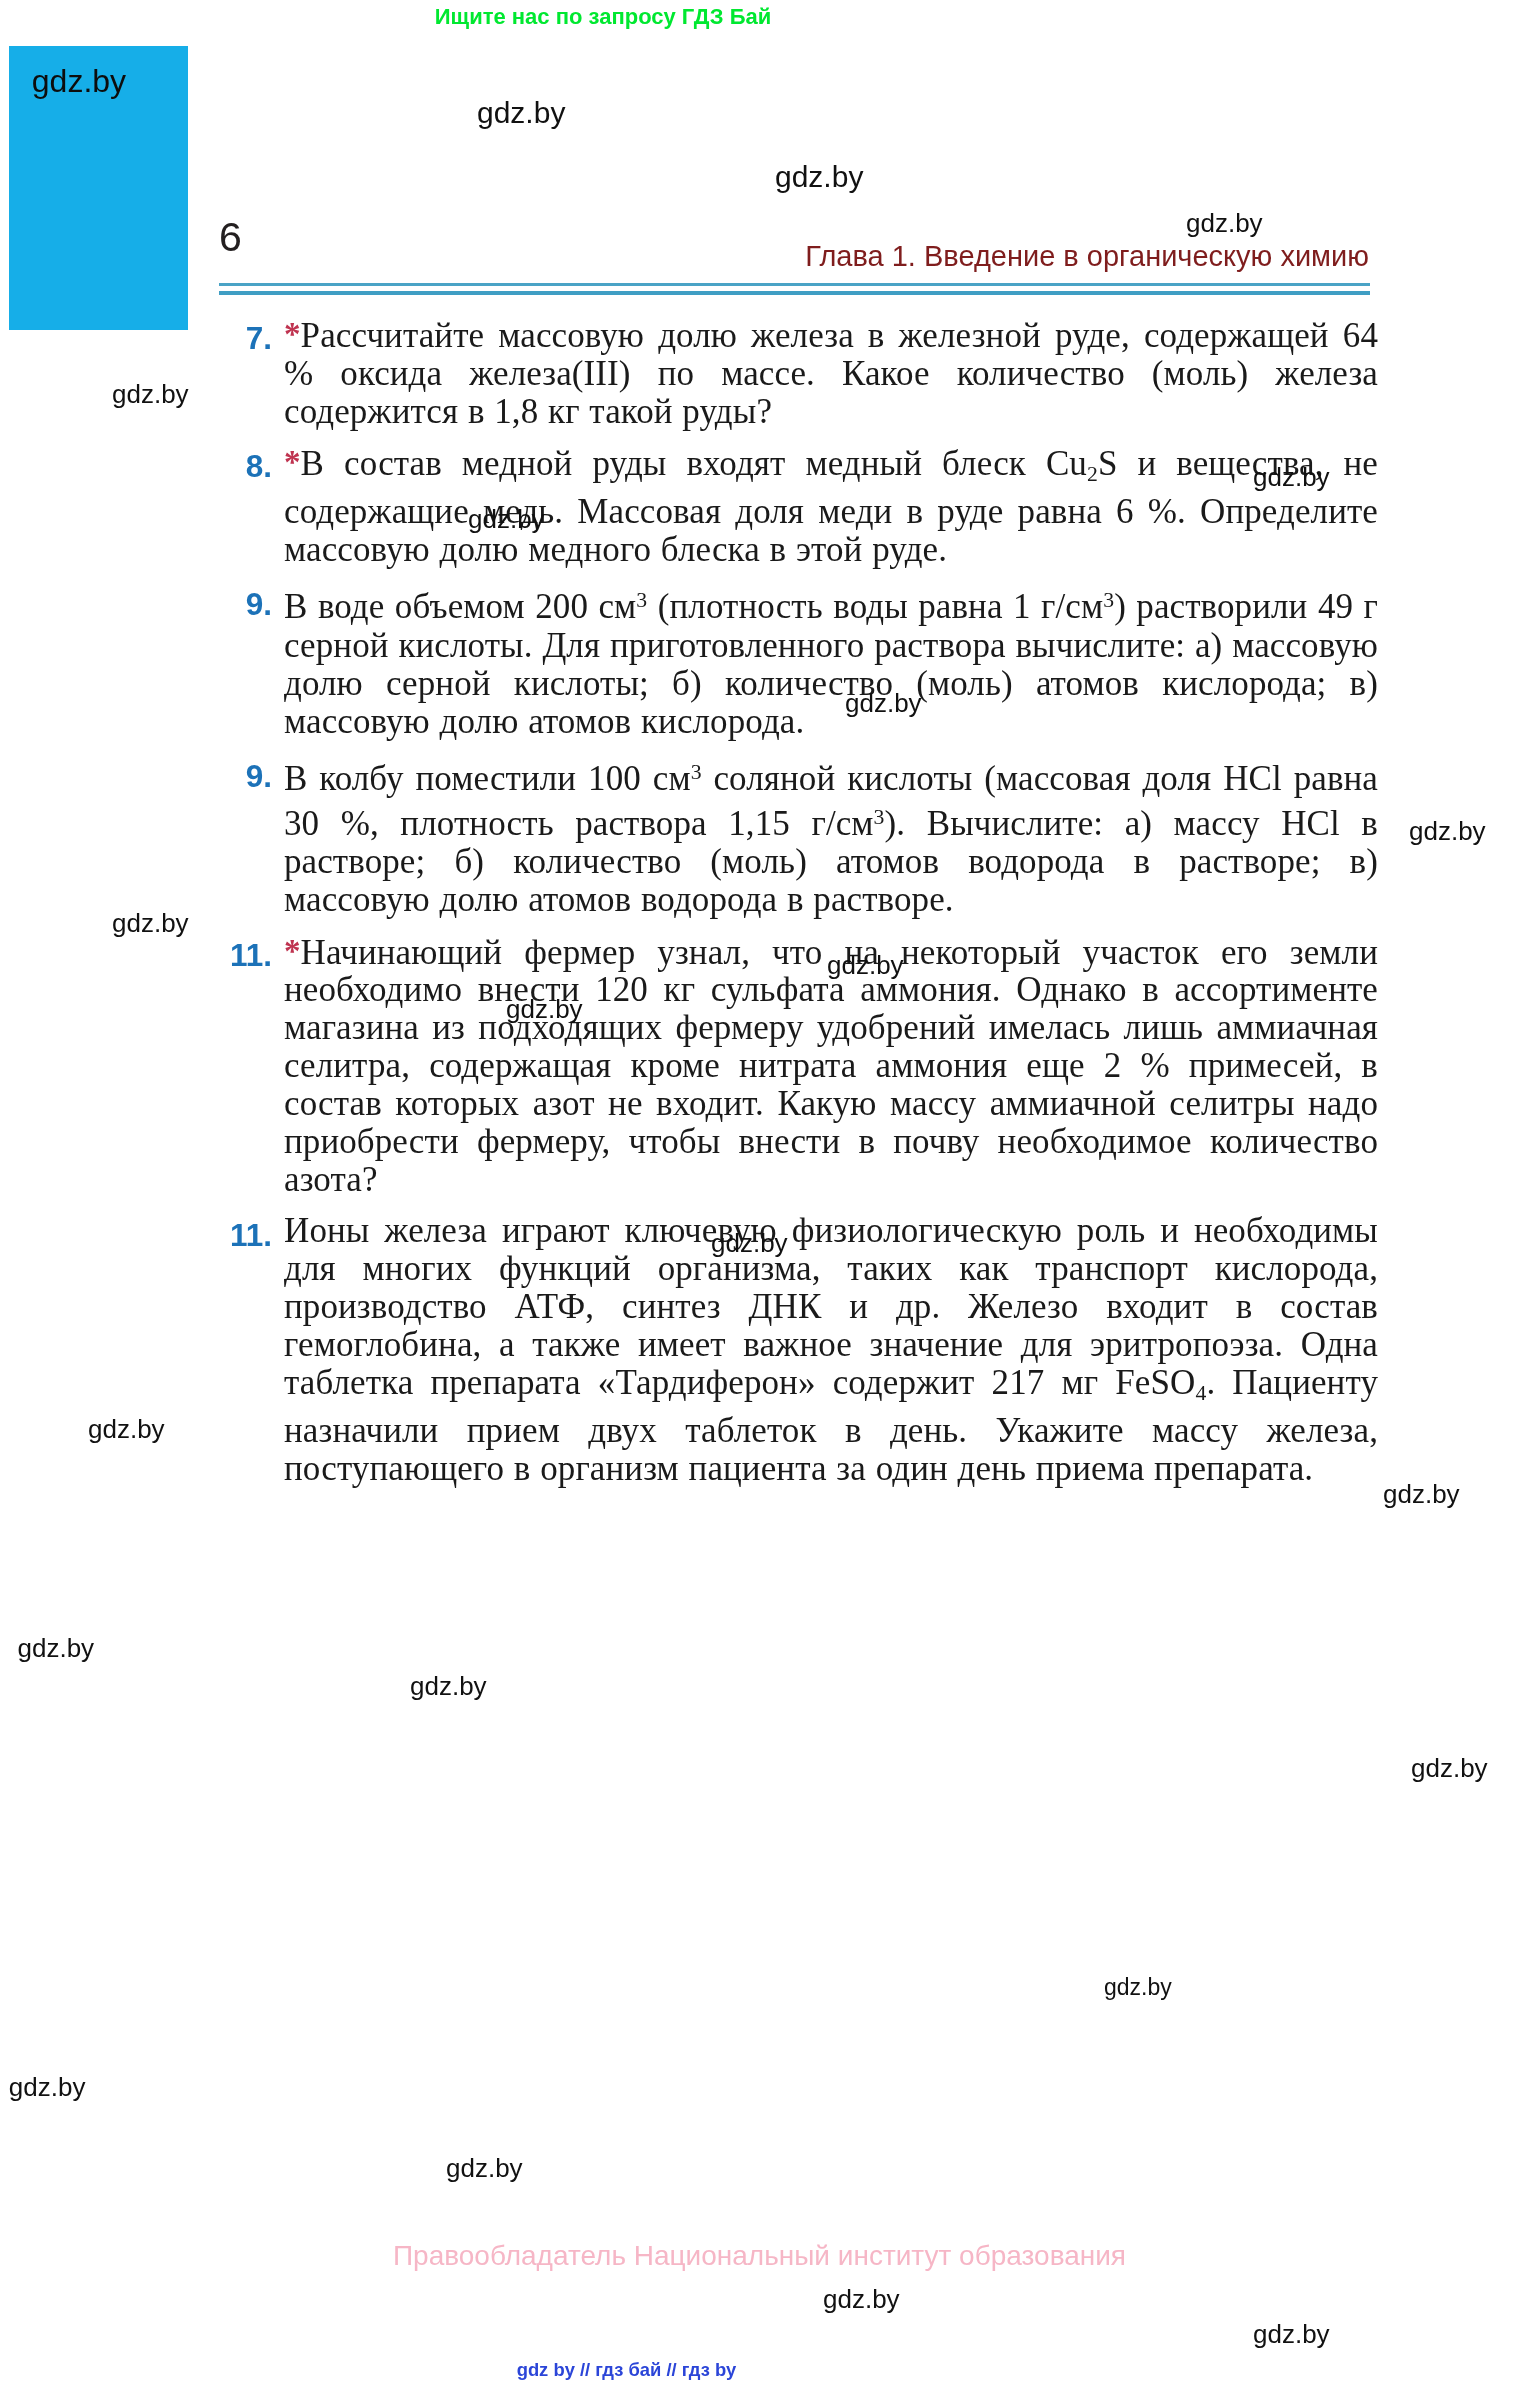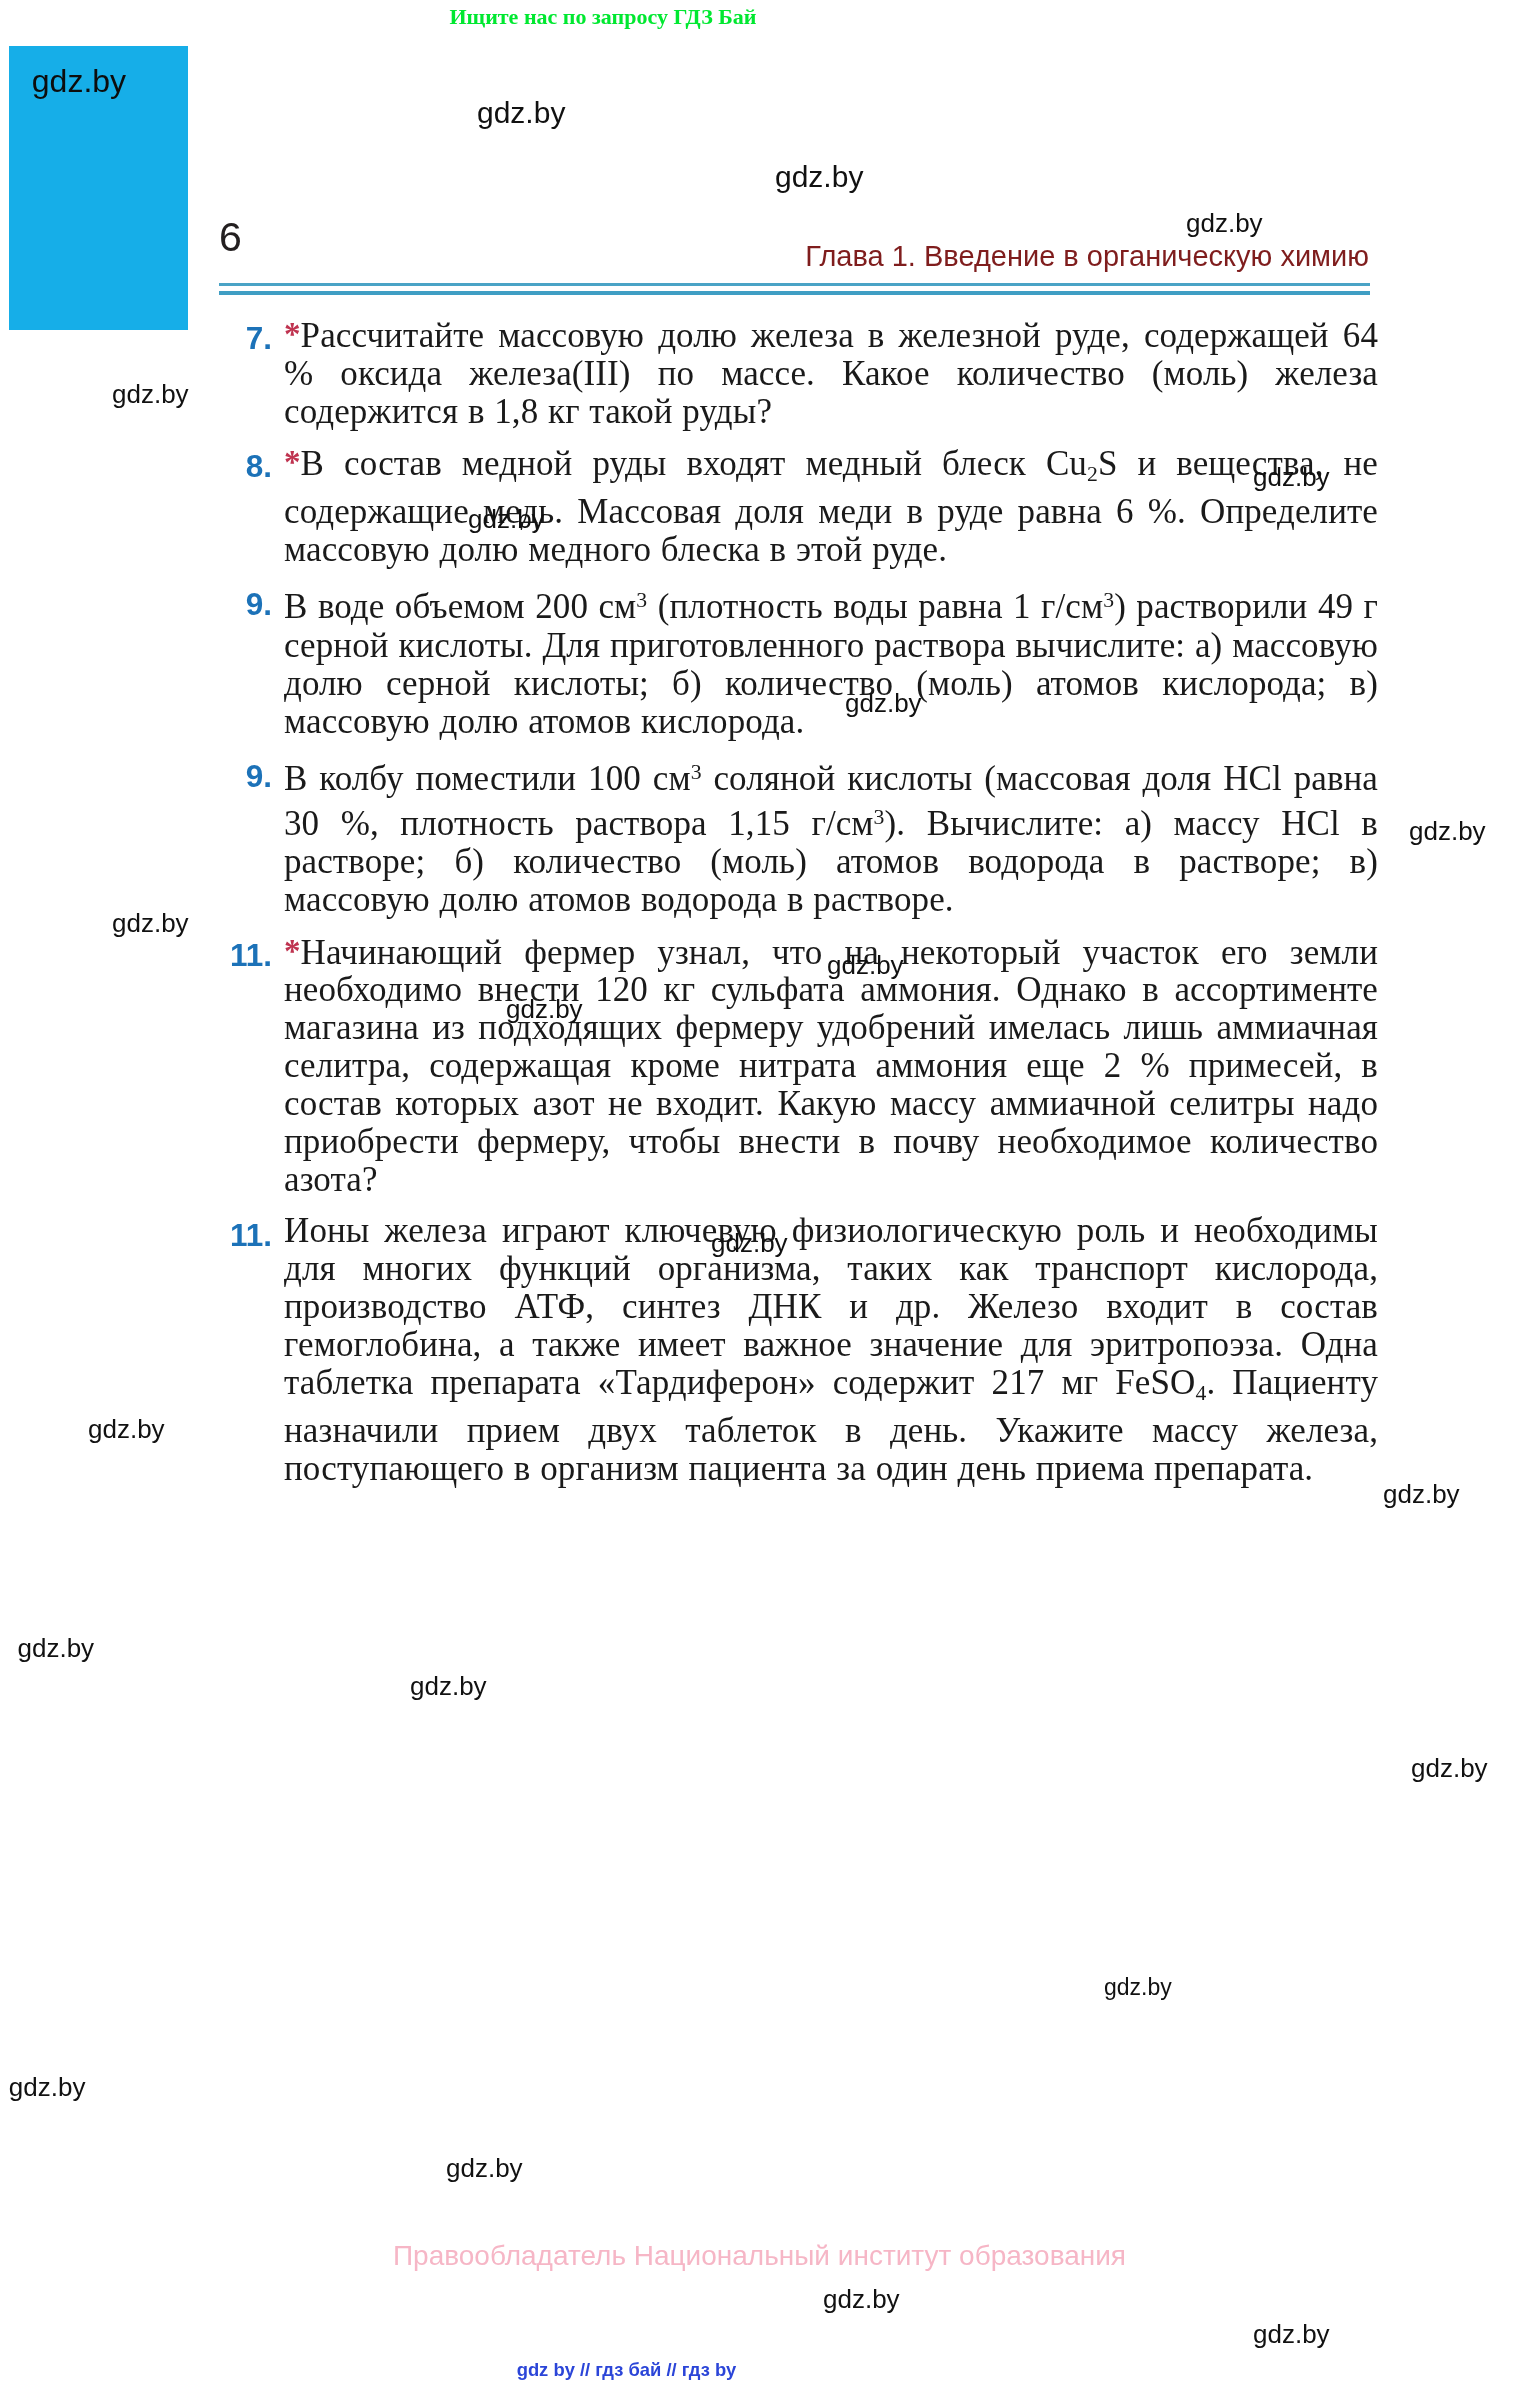--- a/index.html
+++ b/index.html
@@ -18,21 +18,21 @@
     overflow: hidden;
   }
 
   
   .promo-top {
     position: absolute;
     top: 3.5px;
     left: 0;
     width: 1206px;
     text-align: center;
-    font-family: Liberation Serif, serif;
+    font-family: Liberation Sans, sans-serif;
     font-weight: bold;
     font-size: 22px;
     color: #00e830;
     letter-spacing: 0px;
     white-space: nowrap;
   }
 
   
   .blue-block {
     position: absolute;

